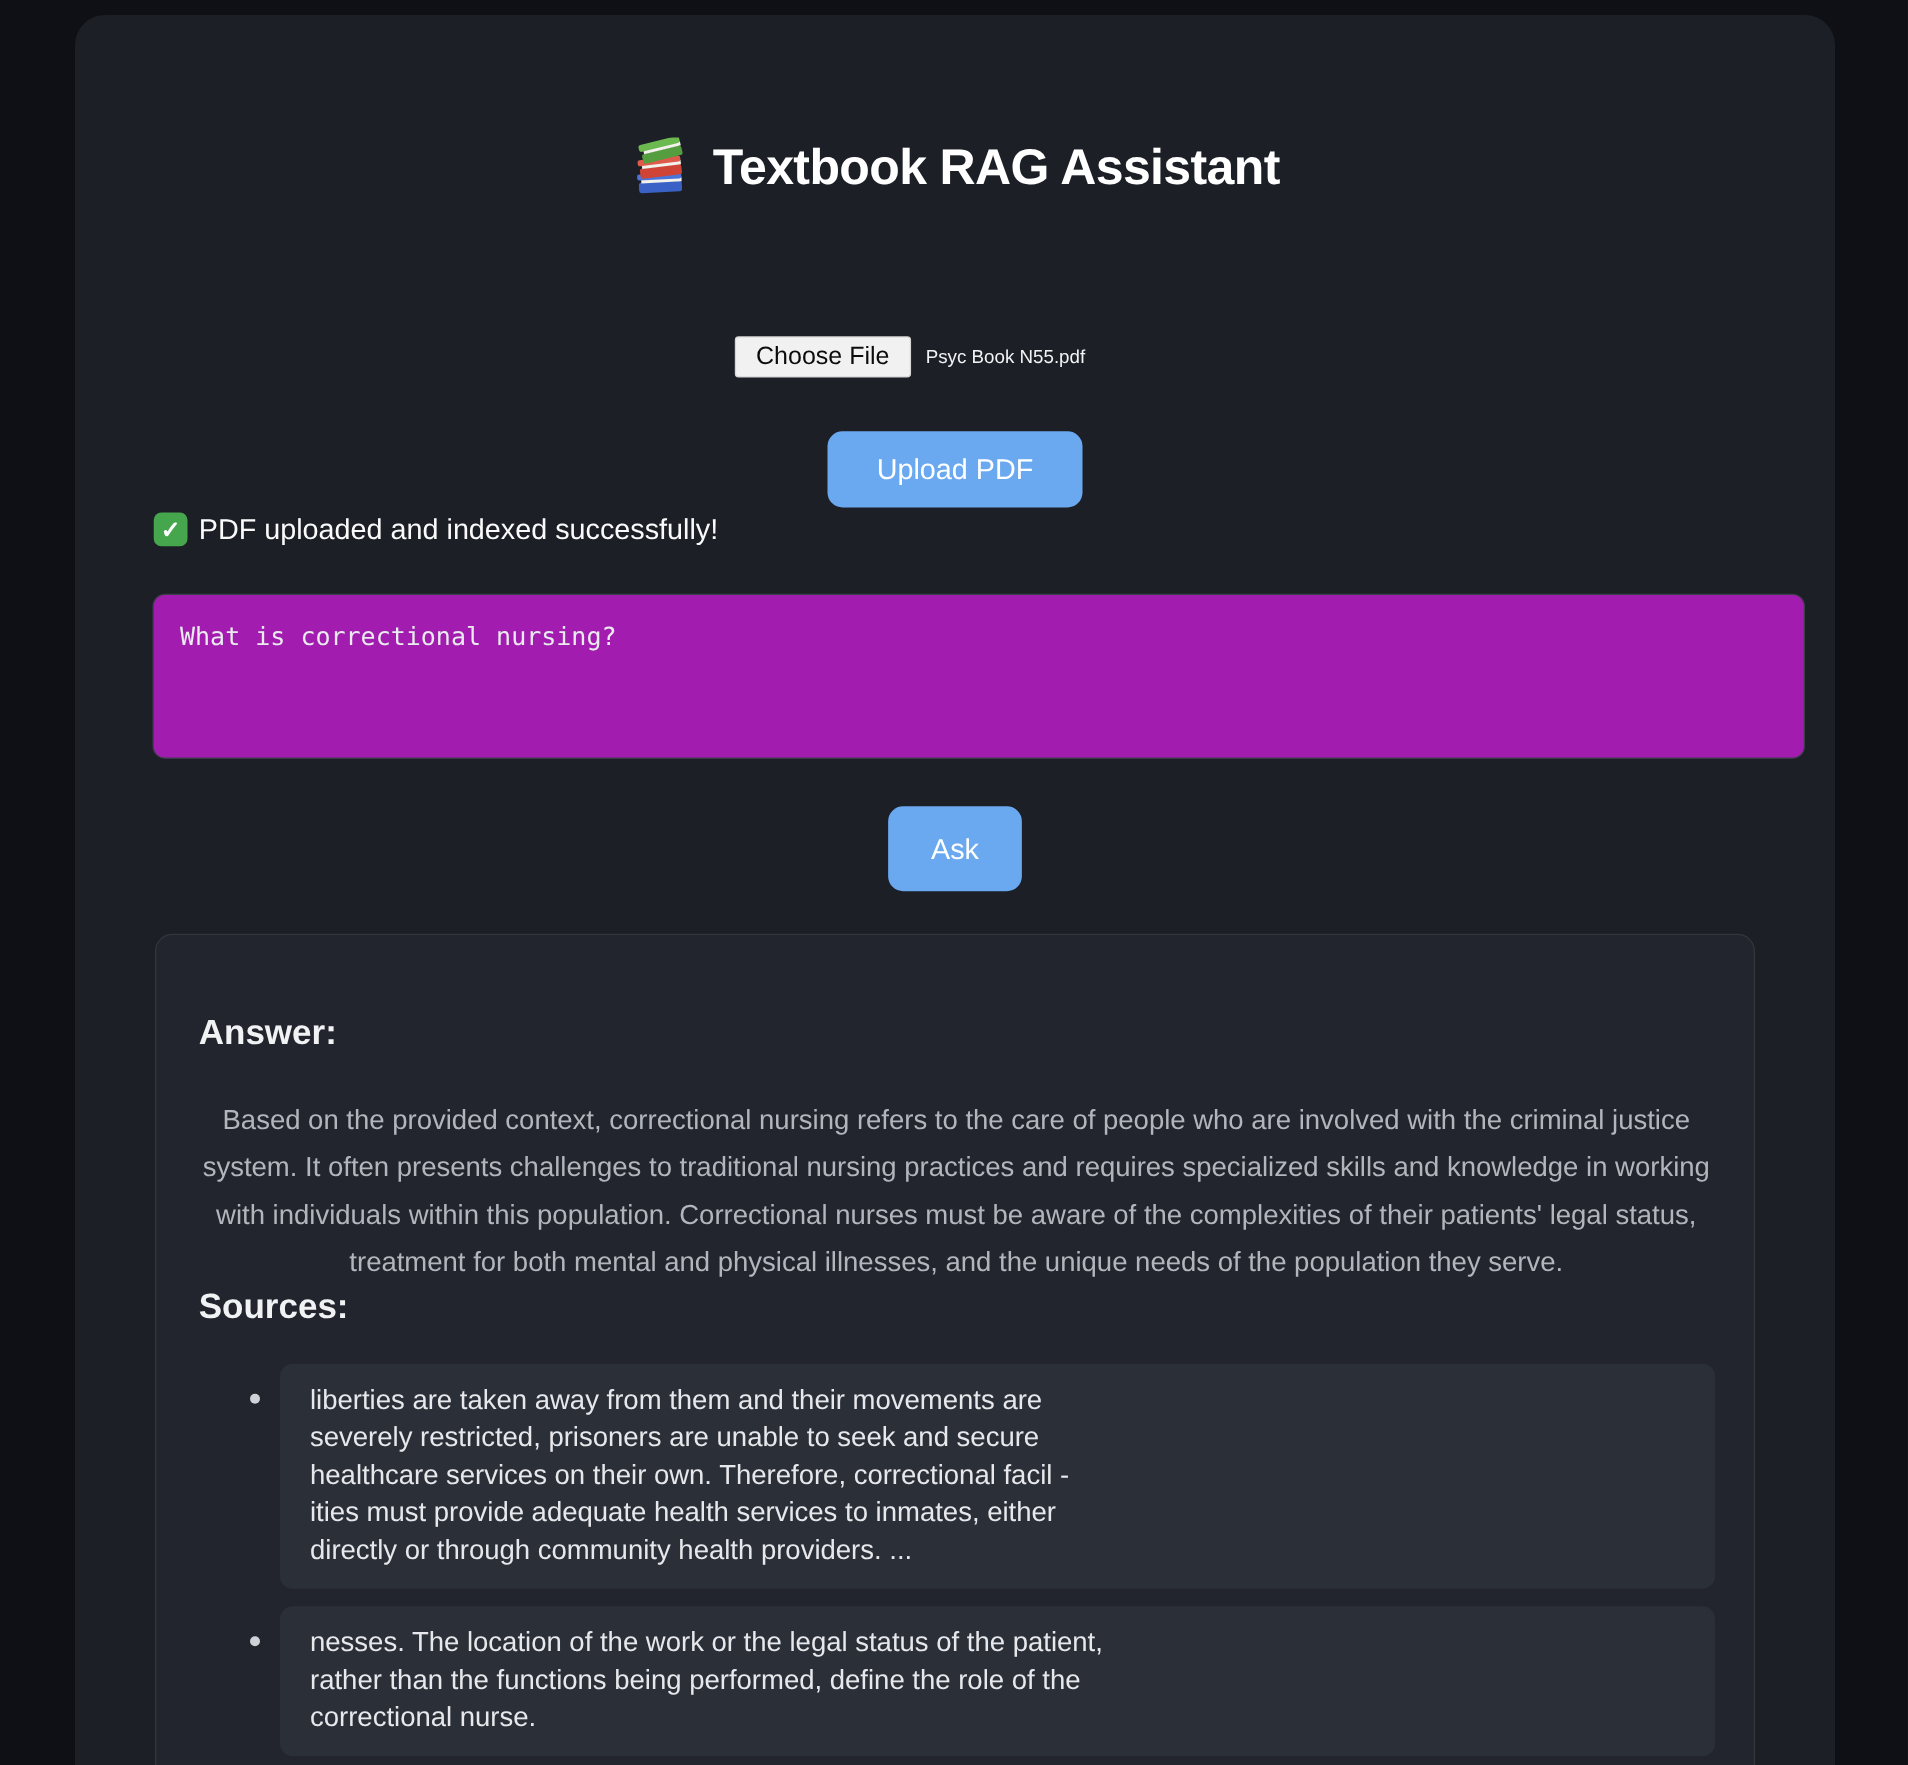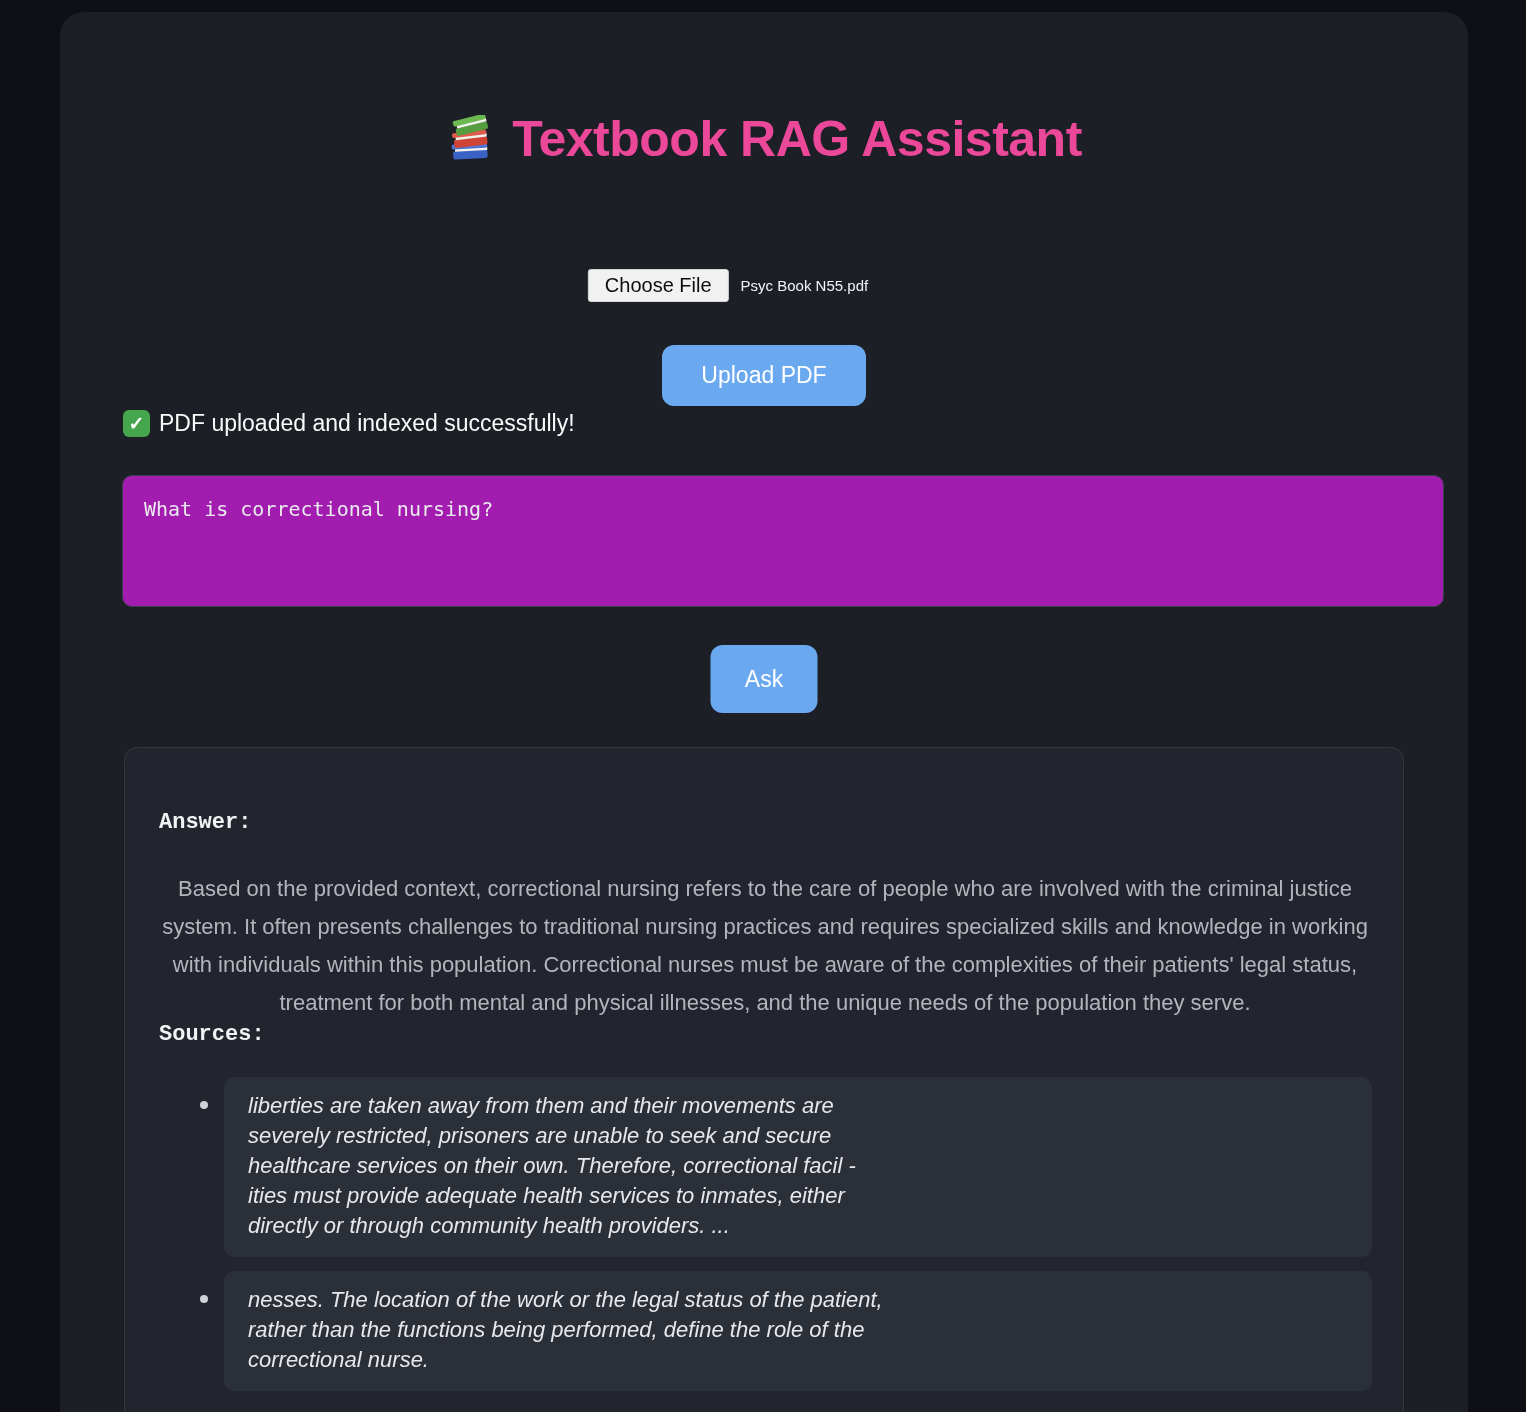--- a/index.html
+++ b/index.html
@@ -12,21 +12,21 @@
   .page { position: relative; width: 1526px; height: 1412px; }
   .app {
     position: absolute; left: 60px; top: 12px;
     width: 1408px; height: 1400px;
     background: #1c1f26;
     border-radius: 24px 24px 0 0;
   }
   .title {
     position: absolute; top: 98px; left: 0; width: 100%;
     display: flex; align-items: center; justify-content: center; gap: 16px;
-    color: #ec4899; font-size: 50px; font-weight: 700; letter-spacing: -0.5px;
+    color: #ffffff; font-size: 40px; font-weight: 700; letter-spacing: -0.5px;
   }
   .books { display: inline-flex; width: 50px; height: 48px; }
   .subtitle {
     position: absolute; top: 191px; left: 0; width: 100%;
     text-align: center; color: #c3c6cc; font-size: 22px;
   }
   .file-row {
     position: absolute; top: 256px; left: calc(50% - 36px);
     transform: translateX(-50%);
     display: flex; align-items: center; gap: 12px; height: 34px;
@@ -66,28 +66,28 @@
     font-size: 20px; line-height: 28px;
   }
   .card {
     position: absolute; top: 735px; left: 64px;
     width: 1280px; height: 1200px;
     background: #22252d;
     border: 1px solid rgba(255,255,255,0.08);
     border-radius: 14px;
     padding: 62px 34px 40px 34px;
   }
-  .card h2 { color: #f1f2f4; font-size: 22px; font-weight: 700; font-family: Liberation Mono, monospace; }
+  .card h2 { color: #f1f2f4; font-size: 28px; font-weight: 700; }
   .answer {
     margin-top: 35px; width: 1212px;
     text-align: center; color: #b1b6bd;
     font-size: 22px; line-height: 38px;
   }
   .sources-h { }
-  .sources { margin-top: 30px; list-style: none; font-style: italic; }
+  .sources { margin-top: 30px; list-style: none; }
   .sources li { position: relative; padding-left: 65px; margin-bottom: 14px; }
   .sources li::before {
     content: ""; position: absolute; left: 41px; top: 24px;
     width: 8px; height: 8px; border-radius: 50%; background: #cfd2d7;
   }
   .source-box {
     width: 1148px;
     background: #2b2f38; border-radius: 10px;
     padding: 14px 24px 16px 24px;
     color: #e6e8eb; font-size: 22px; line-height: 30px;

